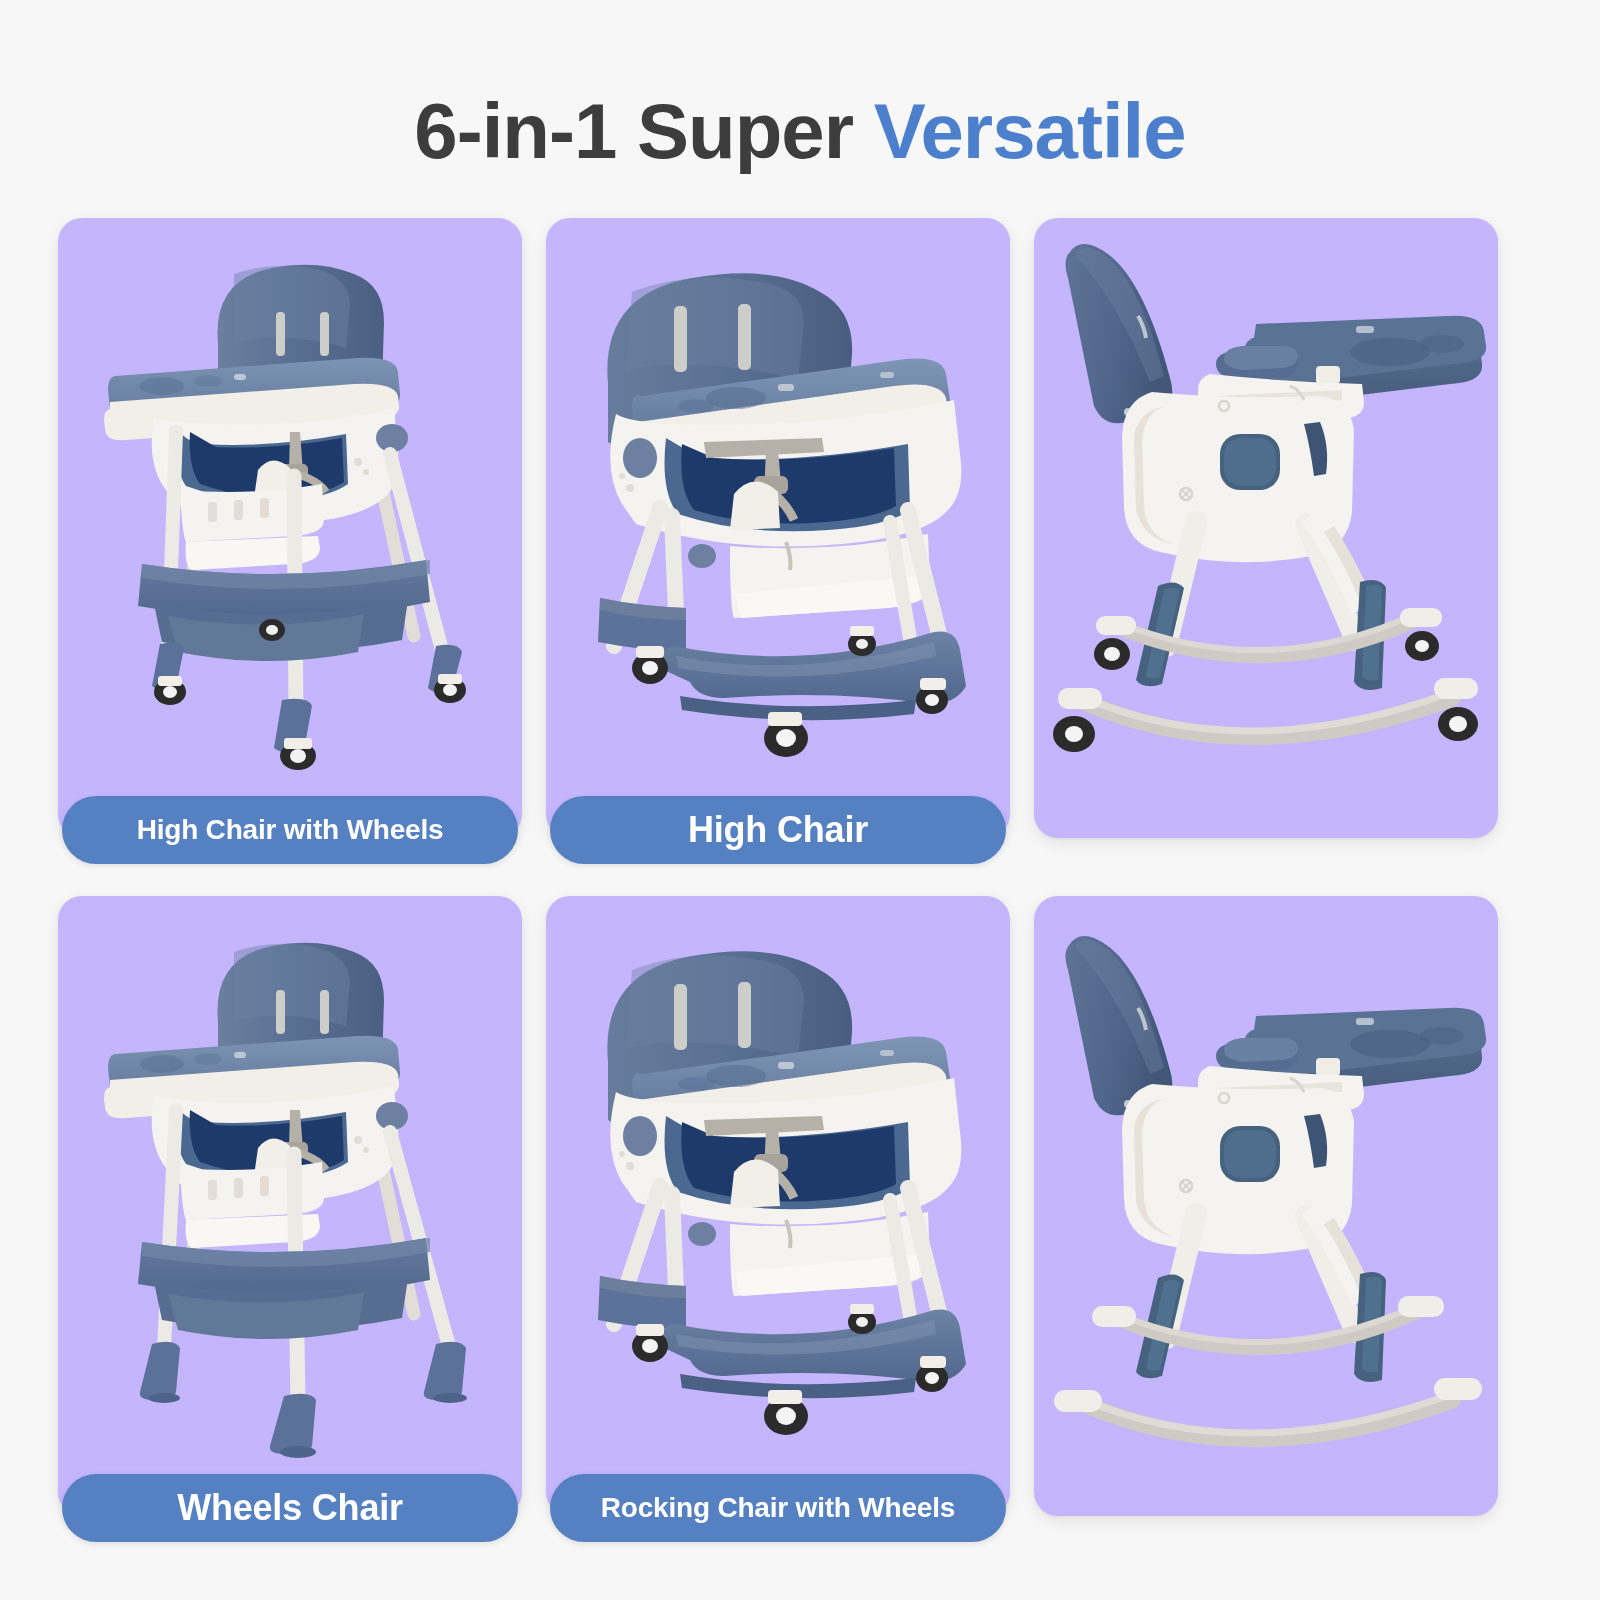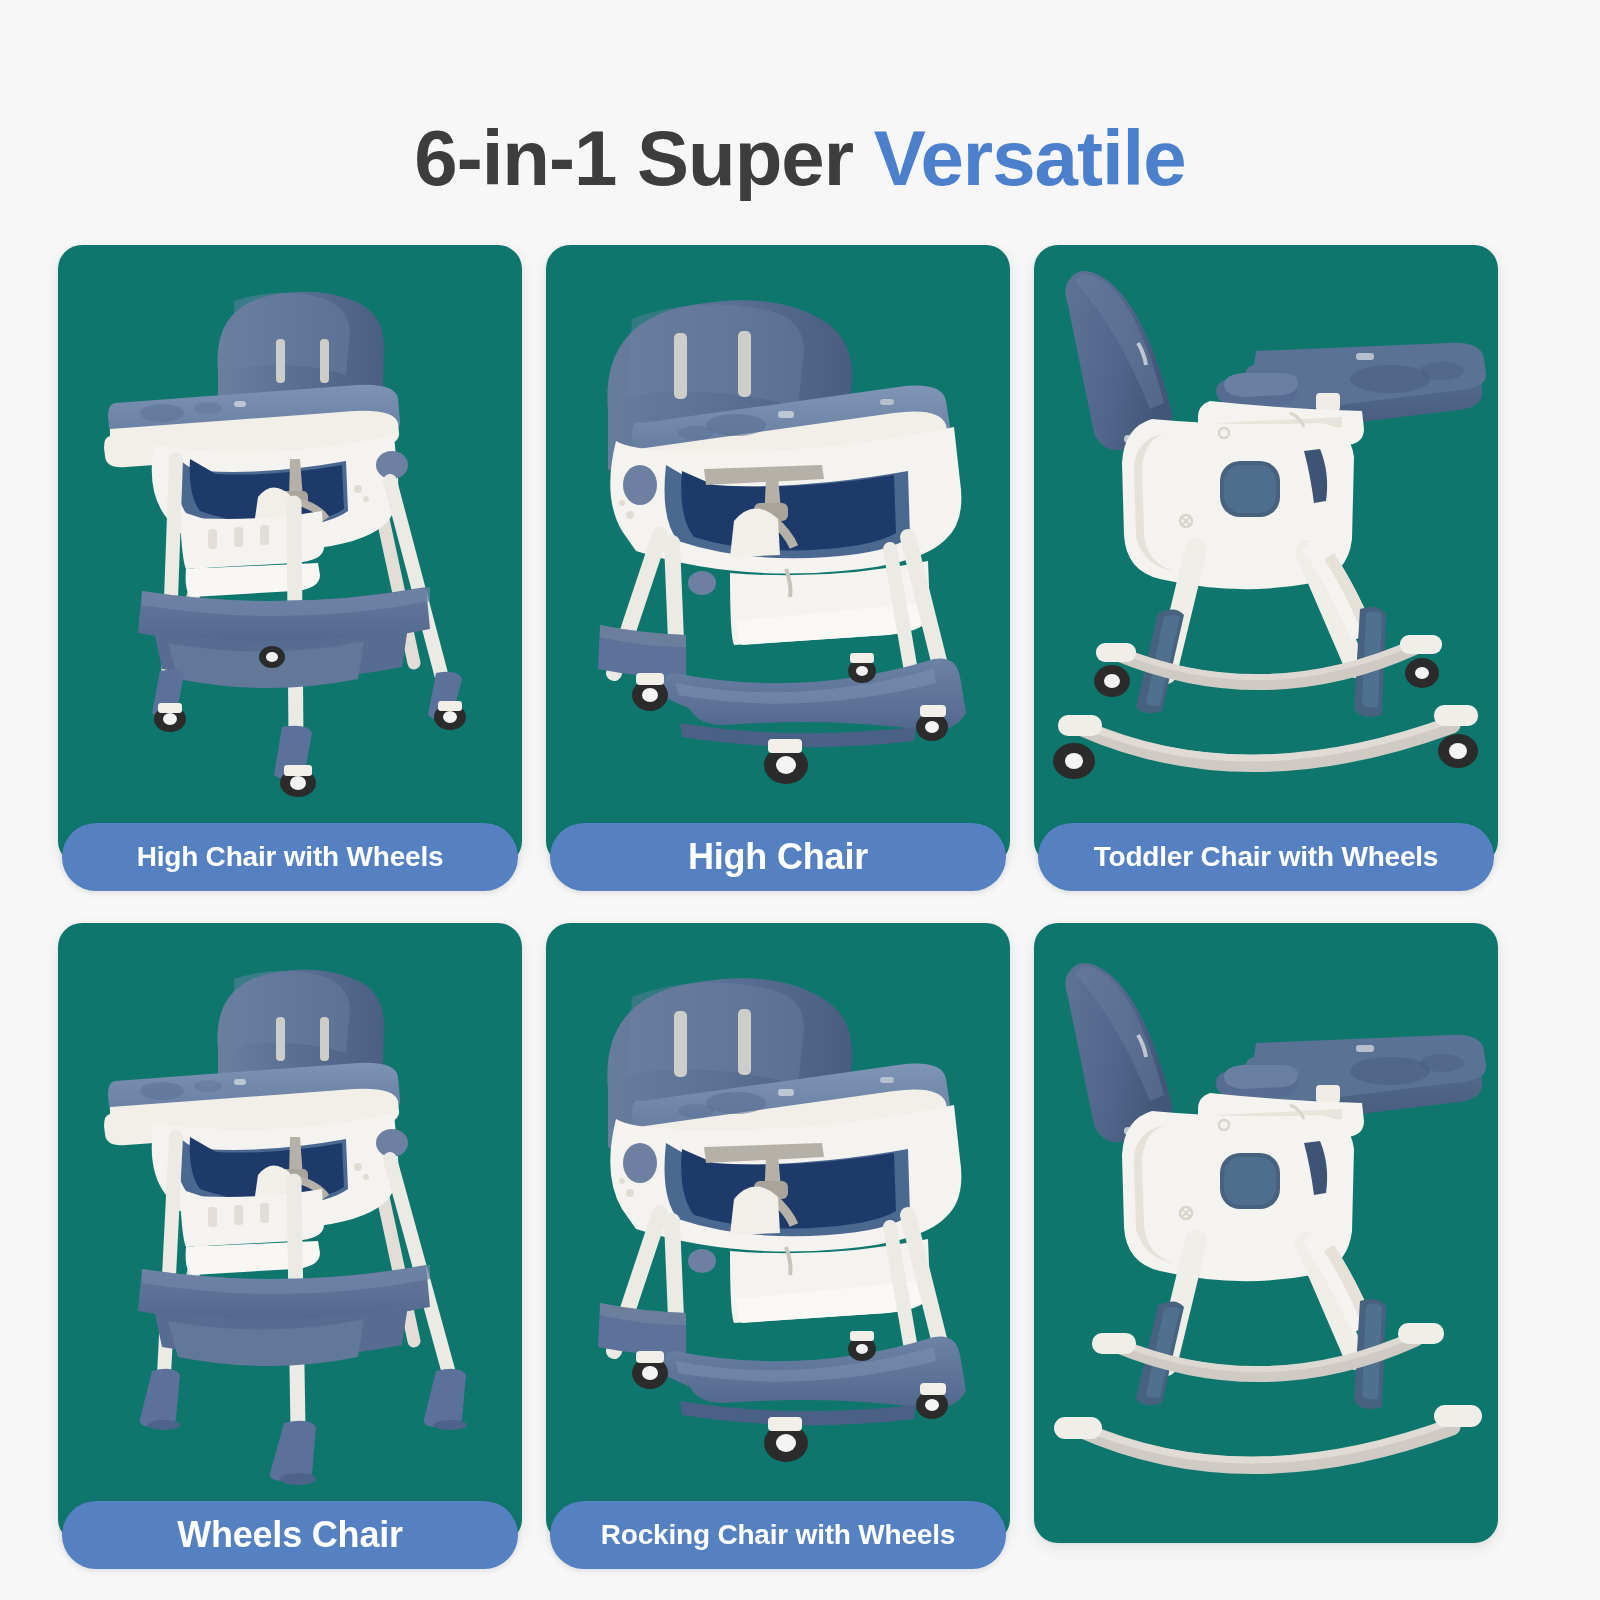--- a/index.html
+++ b/index.html
@@ -2,21 +2,21 @@
 <html><head>
 <meta charset="utf-8">
 <style>
   * { box-sizing: border-box; margin: 0; padding: 0; }
   html, body {
     width: 1600px; height: 1600px;
     background: #f7f7f7;
     font-family: "Liberation Sans", sans-serif;
     overflow: hidden;
   }
-  .page { position: relative; width: 1600px; height: 1524px; margin-top: 27px; }
+  .page { position: relative; width: 1600px; height: 1524px; }
 
   
   .title {
     position: absolute; top: 86px; left: 0; width: 1600px;
     text-align: center;
     font-size: 78px;
     font-weight: bold;
     letter-spacing: -1px;
     white-space: nowrap;
   }
@@ -29,21 +29,21 @@
     top: 218px; left: 58px;
     width: 1484px;
     display: grid;
     grid-template-columns: repeat(3, 464px);
     grid-template-rows: repeat(2, 620px);
     column-gap: 24px;
     row-gap: 58px;
   }
   .card {
     position: relative;
-    background: #0f766e;
+    background: #c4b5fd;
     border-radius: 24px;
     box-shadow: 0 5px 16px rgba(0,0,0,0.085), 0 1px 3px rgba(0,0,0,0.05);
     overflow: visible;
     padding-left: 46px;
   }
   .illus {
     position: absolute;
     top: 8px; left: 0;
     width: 464px; height: 560px;
     display: block;
@@ -322,21 +322,20 @@
           <path d="M46 470 q166 72 372 -4" stroke="#e0dcd5" stroke-width="7" fill="none" stroke-linecap="round"></path>
           <rect x="24" y="462" width="44" height="21" rx="10" fill="#f0eee9"></rect>
           <rect x="400" y="452" width="44" height="21" rx="10" fill="#f0eee9"></rect>
 
           <ellipse cx="40" cy="508" rx="21" ry="18" fill="#2b2b2b"></ellipse>
           <ellipse cx="40" cy="508" rx="9" ry="8" fill="#f4f4f4"></ellipse>
           <ellipse cx="424" cy="498" rx="20" ry="17" fill="#2b2b2b"></ellipse>
           <ellipse cx="424" cy="498" rx="9" ry="8" fill="#f4f4f4"></ellipse>
         </svg>
       </div>
-      <div class="pill wide">Toddler Chair with Wheels</div>
     </div>
 
     <div class="card">
       <div class="illus">
         <svg viewBox="0 0 464 560" xmlns="http://www.w3.org/2000/svg">
           <defs>
             <linearGradient id="c4back" x1="0" y1="0" x2="1" y2="0">
               <stop offset="0" stop-color="#6b7f9f"></stop>
                 <stop offset="0.45" stop-color="#5a7093"></stop>
                 <stop offset="1" stop-color="#4a5f81"></stop>

